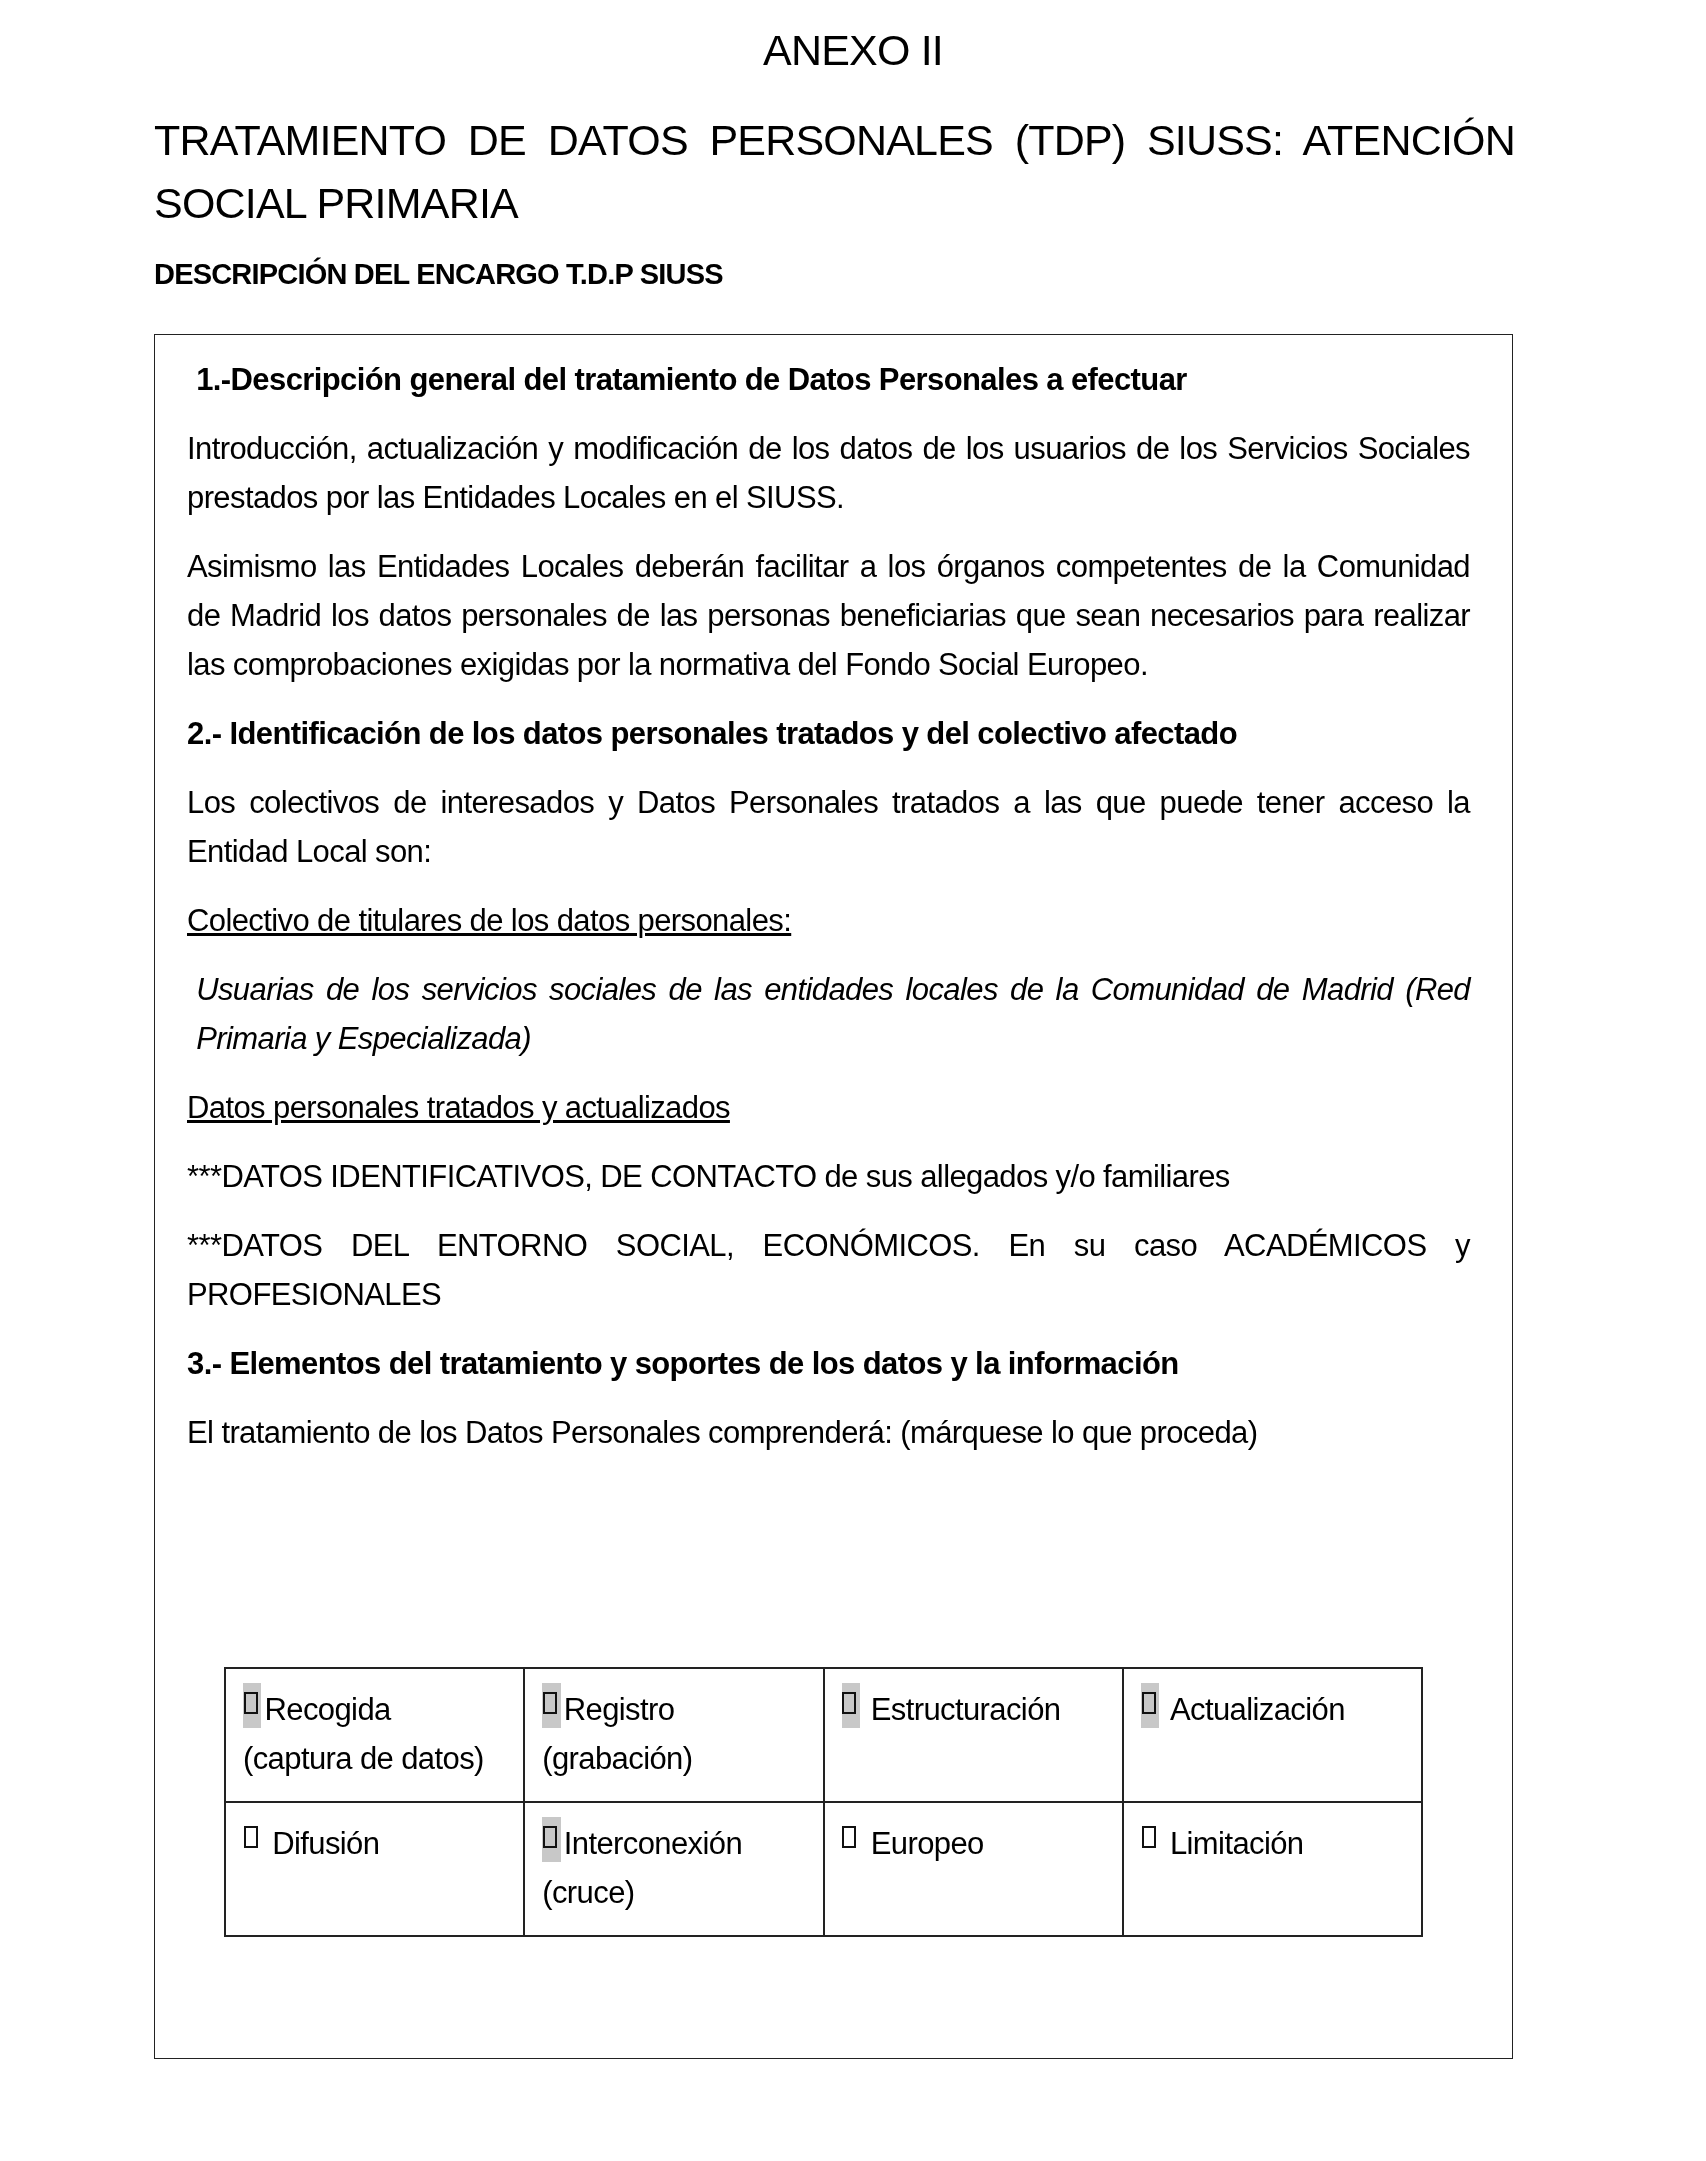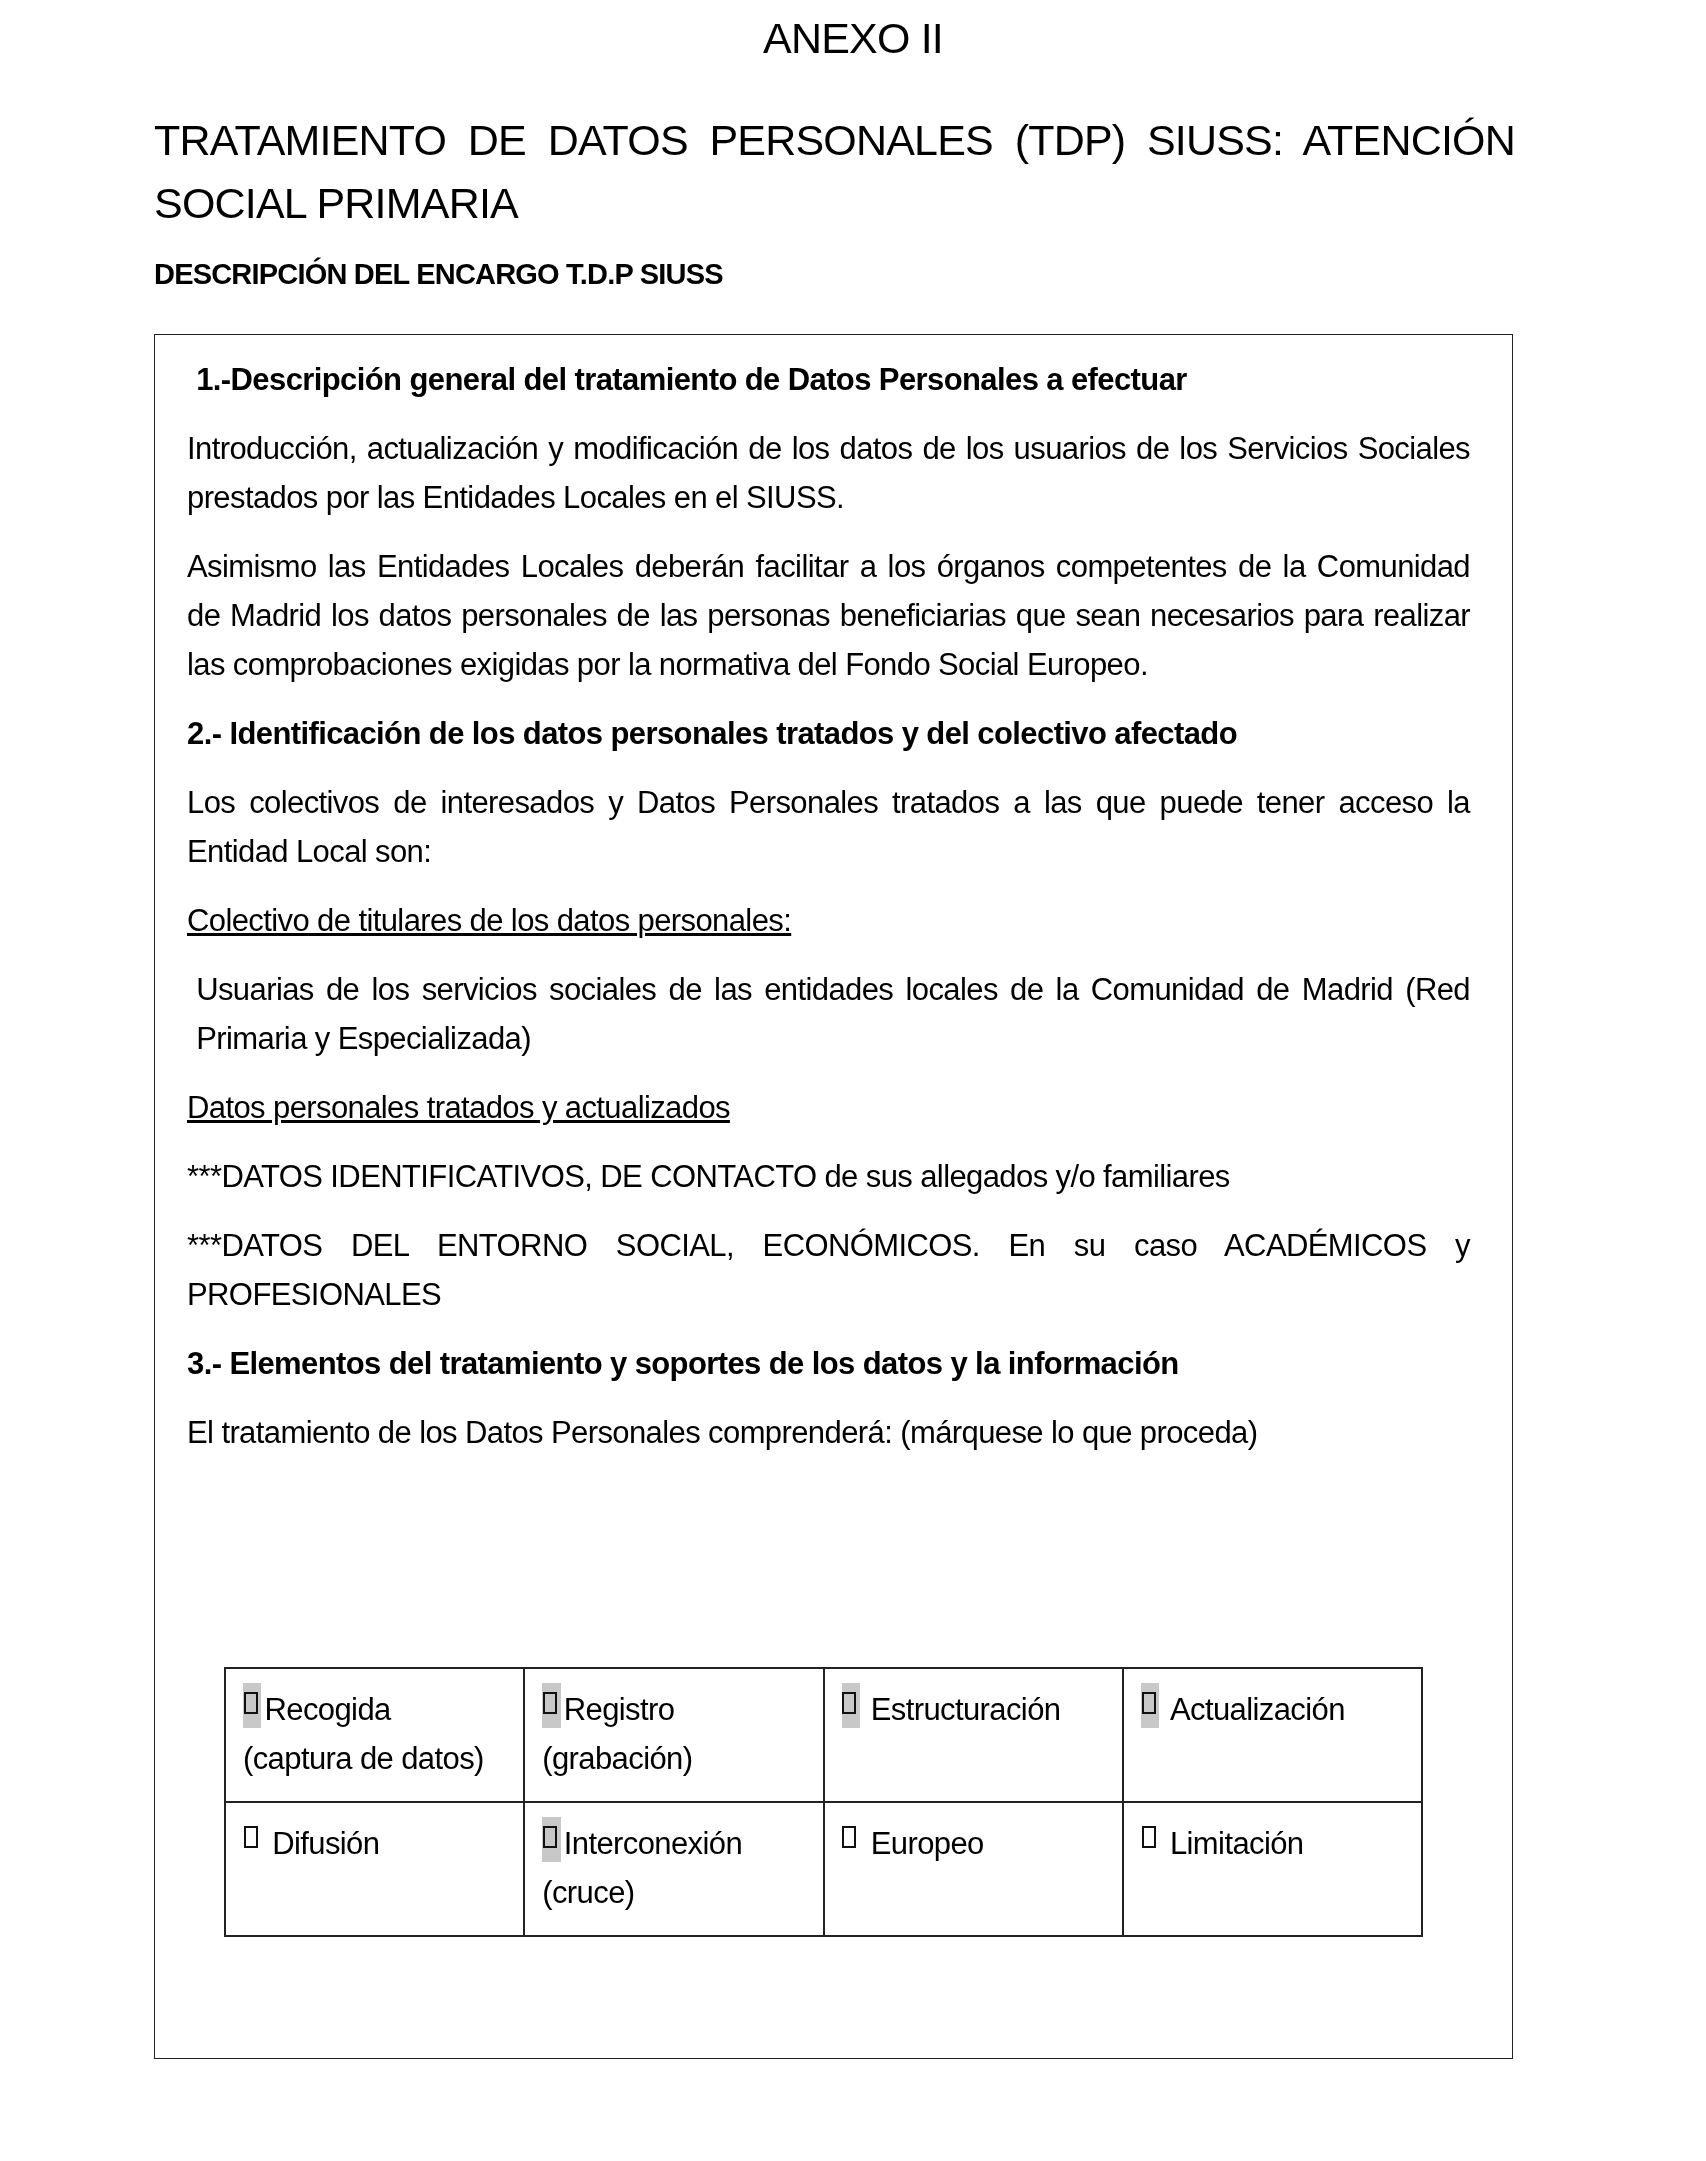--- a/index.html
+++ b/index.html
@@ -1,21 +1,21 @@
 <!DOCTYPE html>
 <html style="font-size:12.3px"><head>
 <meta charset="utf-8">
 <style>
   html, body { margin: 0; padding: 0; background: #ffffff; }
   body {
     width: 1706px; height: 2161px; position: relative; overflow: hidden;
     font-family: "Liberation Sans", sans-serif; color: #000;
   }
   .annex-title {
-    position: absolute; top: 14px; left: 0; width: 1706px; text-align: center;
+    position: absolute; top: 26px; left: 0; width: 1706px; text-align: center;
     font-size: 43px; letter-spacing: -0.8px;
   }
   .main-title {
     position: absolute; top: 109px; left: 154px; width: 1361px;
     font-size: 43px; line-height: 63px; text-align: justify; text-align-last: left;
     letter-spacing: -0.8px;
   }
   .main-title .l1 { display: block; text-align: justify; text-align-last: justify; }
   .sub-title {
     position: absolute; top: 258px; left: 154px;
@@ -25,21 +25,21 @@
     position: absolute; top: 334px; left: 154px; width: 1359px; height: 1725px;
     border: 1.5px solid #222; box-sizing: border-box;
   }
   .content {
     position: absolute; left: 171px; width: 1299px; top: 355px;
     font-size: 31px; line-height: 49px; letter-spacing: -0.6px;
   }
   .content p { margin: 0 0 20px 16px; text-align: justify; }
   .content p.h { font-weight: bold; margin-bottom: 20px; }
   .content p.u { text-decoration: underline; }
-  .content p.indent1 { padding-left: 9.2px; }
+  .content p.indent1 { padding-left: 9.2px; font-style: italic; }
   .content p.first-h { padding-left: 9.2px; }
   table.ops {
     position: absolute; top: 1641px; left: 224px; width: 1199px;
     border-collapse: collapse; font-size: 31px; line-height: 49px; letter-spacing: -0.6px; margin-top: 26px;
   }
   table.ops td {
     border: 2.3px solid #222; width: 25%; height: 134px; vertical-align: top;
     padding: 14px 17px 0 17px; box-sizing: border-box;
   }
   .cb {

